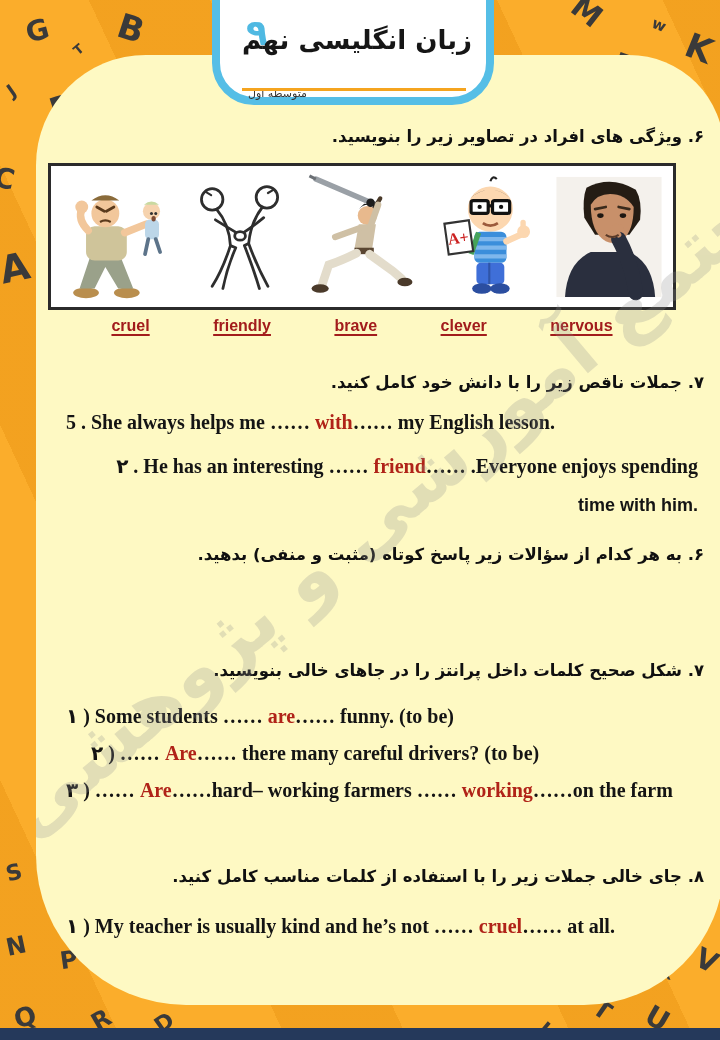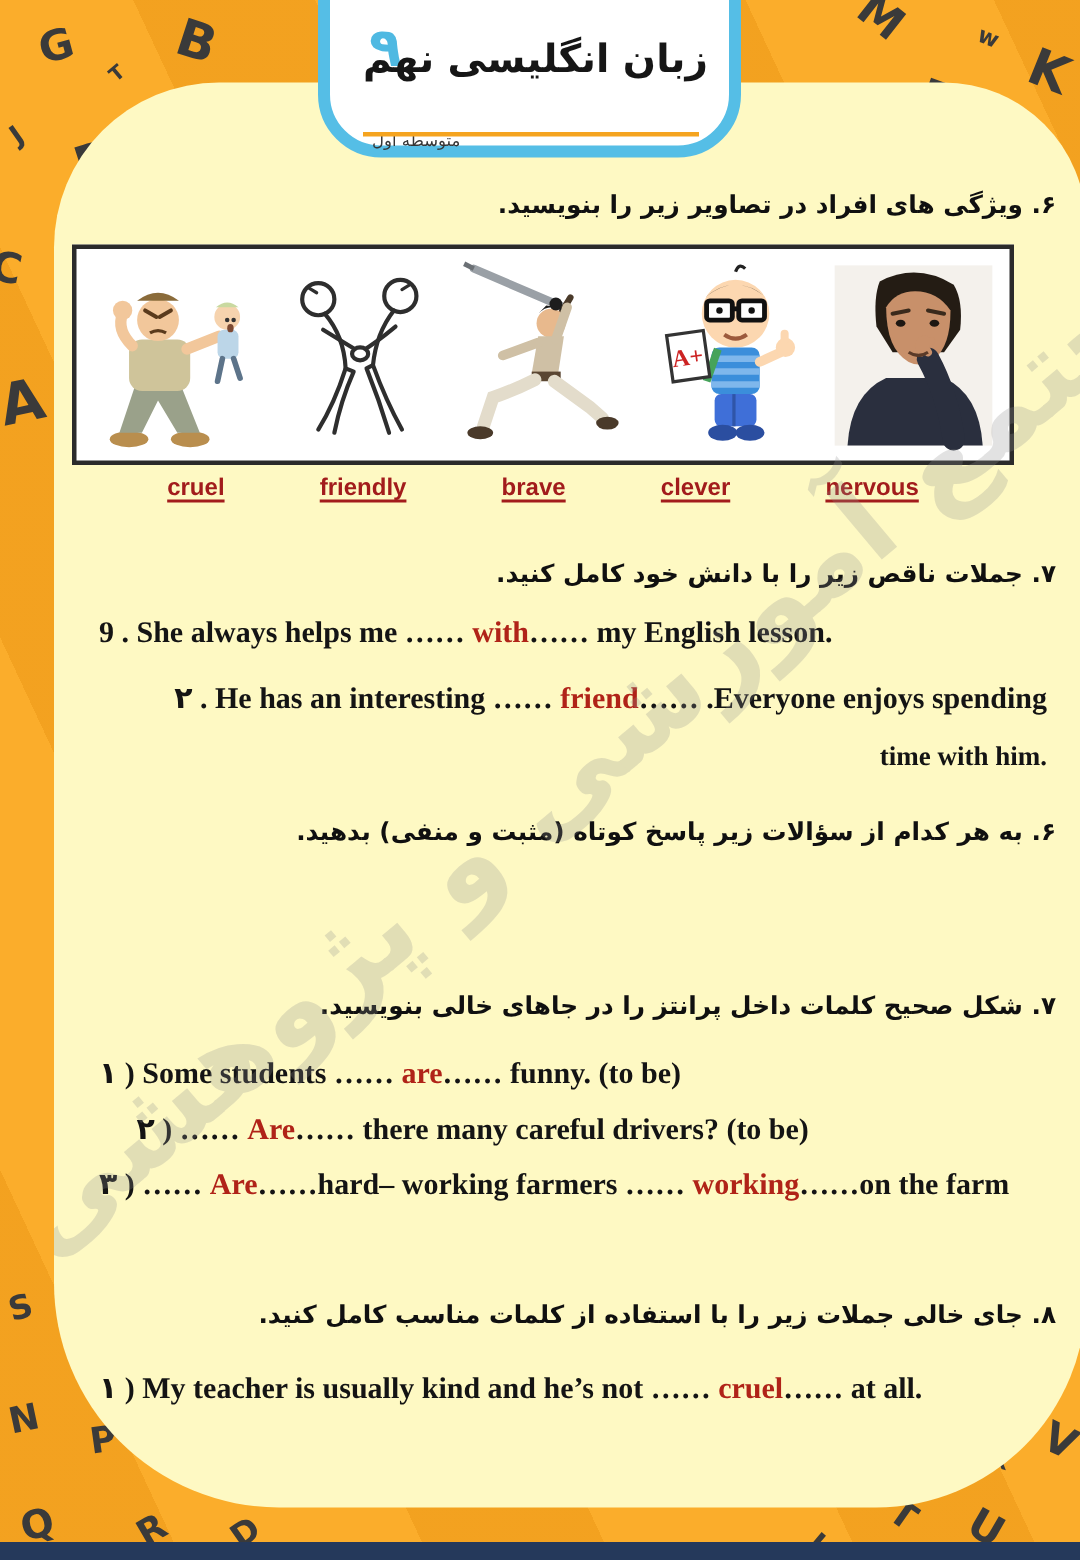--- a/index.html
+++ b/index.html
@@ -27,21 +27,21 @@
   
   .pheading{position:absolute;right:20px;left:40px;font-size:16.5px;font-weight:bold;color:#101010;direction:rtl;text-align:right;line-height:1.5;}
   .imagebox{position:absolute;left:12px;top:108px;width:628px;height:147px;border:3px solid #2b2b2b;background:#fff;box-sizing:border-box;display:flex;align-items:center;justify-content:space-evenly;}
   .imagebox svg{display:block;}
   .wordrow{position:absolute;left:12px;top:262px;width:628px;display:flex;justify-content:space-evenly;}
   .word{font-size:16px;font-weight:bold;color:#A21C1C;text-decoration:underline;text-decoration-thickness:2px;text-underline-offset:3px;font-family:"Liberation Sans","DejaVu Sans",sans-serif;}
   .line{position:absolute;left:30px;right:26px;line-height:38px;color:#141414;}
   .serif{font-family:"Liberation Serif","DejaVu Sans",serif;font-weight:bold;font-size:20px;}
   .sansline{font-family:"Liberation Sans","DejaVu Sans",sans-serif;font-weight:bold;font-size:17px;line-height:27px;}
   .line .red{color:#B02318;}
-  .line .sans{font-family:Liberation Serif, serif;font-size:18px;}
+  .line .sans{font-family:Liberation Sans, sans-serif;font-size:18px;}
   .watermark{
     position:absolute;left:-150px;top:400px;width:1020px;text-align:center;
     font-size:76px;font-weight:bold;color:#8f8f8f;opacity:0.25;transform:rotate(-40deg);
     direction:rtl;pointer-events:none;z-index:9;white-space:nowrap;
   }
 </style>
 </head>
 <body>
 
 <div>
@@ -170,21 +170,21 @@
   <div class="wordrow">
       <span class="word">cruel</span>
       <span class="word">friendly</span>
       <span class="word">brave</span>
       <span class="word">clever</span>
       <span class="word">nervous</span>
     </div>
 
   <div class="pheading" style="top:316px;">۷. جملات ناقص زیر را با دانش خود کامل کنید.</div>
 
-  <div class="line serif" style="top:348px;"><span>9 . She always helps me …… </span><span class="red">with</span><span>…… my English lesson.</span></div>
+  <div class="line serif" style="top:348px;"><span>5 . She always helps me …… </span><span class="red">with</span><span>…… my English lesson.</span></div>
   <div class="line serif" style="top:392px;text-align:right;"><span>۲ . He has an interesting …… </span><span class="red">friend</span><span>…… .Everyone enjoys spending </span><br><span class="sans">time with him.</span></div>
 
   <div class="pheading" style="top:488px;">۶. به هر کدام از سؤالات زیر پاسخ کوتاه (مثبت و منفی) بدهید.</div>
 
 
   <div class="pheading" style="top:604px;">۷. شکل صحیح کلمات داخل پرانتز را در جاهای خالی بنویسید.</div>
 
   <div class="line serif" style="top:642px;"><span>۱ ) Some students …… </span><span class="red">are</span><span>…… funny. (to be)</span></div>
   <div class="line serif" style="top:679px;margin-left:25px;"><span>۲ ) …… </span><span class="red">Are</span><span>…… there many careful drivers? (to be)</span></div>
   <div class="line serif" style="top:716px;"><span>۳ ) …… </span><span class="red">Are</span><span>……hard– working farmers …… </span><span class="red">working</span><span>……on the farm </span><br></div>

